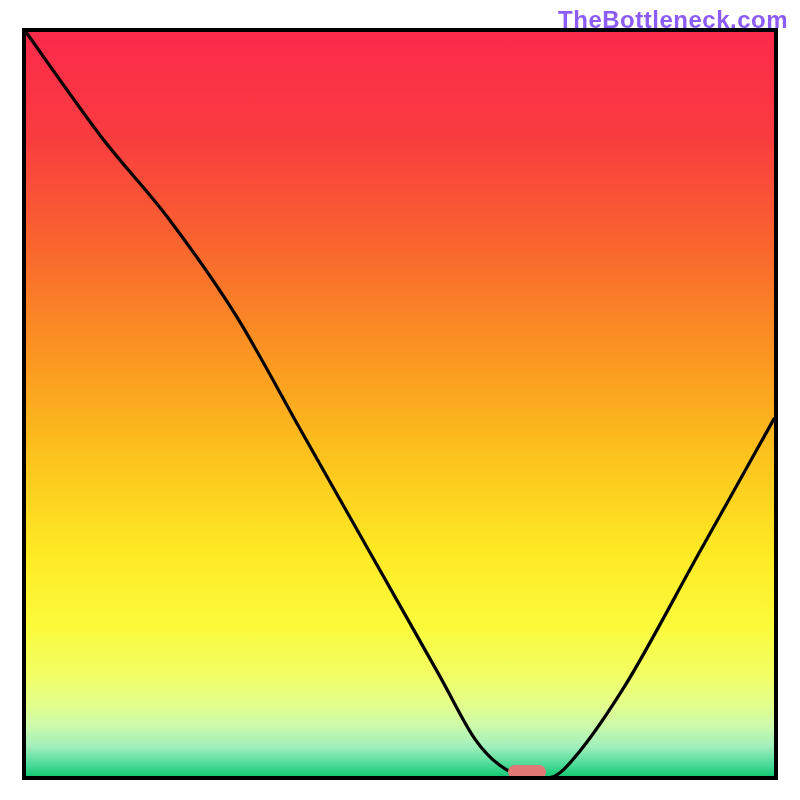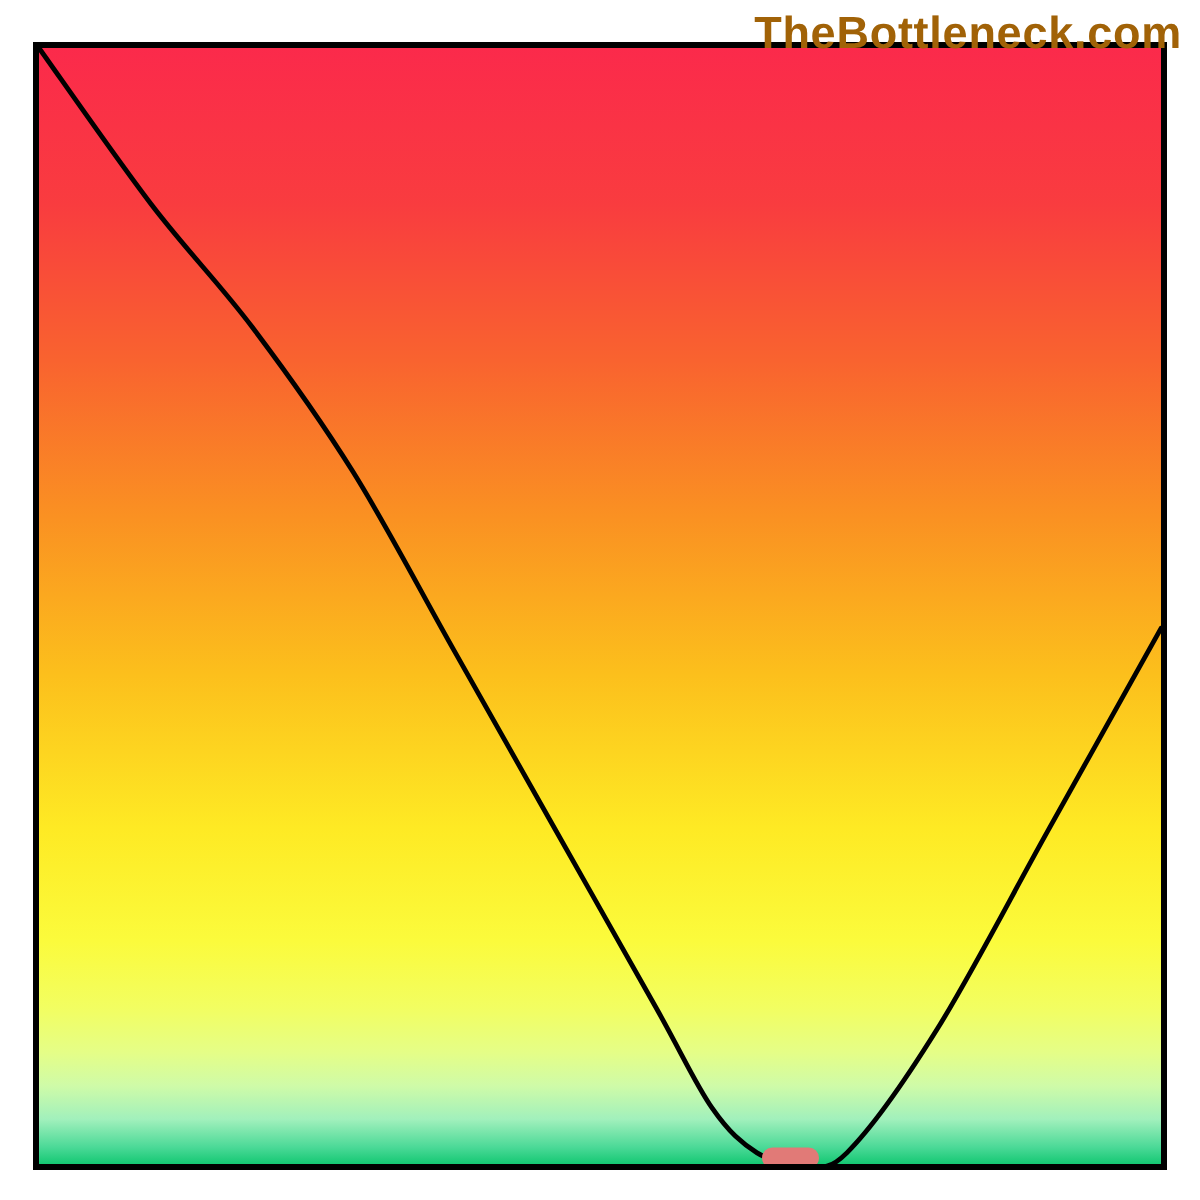--- a/index.html
+++ b/index.html
@@ -12,23 +12,23 @@
   }
   .container {
     position: relative;
     width: 800px;
     height: 800px;
   }
   .watermark {
     position: absolute;
     top: 6px;
     right: 12px;
-    font-size: 30px;
+    font-size: 24px;
     font-weight: bold;
-    color: #a16207;
+    color: #8b5cf6;
     letter-spacing: 0.5px;
     z-index: 10;
   }
   .plot-frame {
     position: absolute;
     left: 22px;
     top: 28px;
     width: 756px;
     height: 752px;
     border: 4px solid #000;

